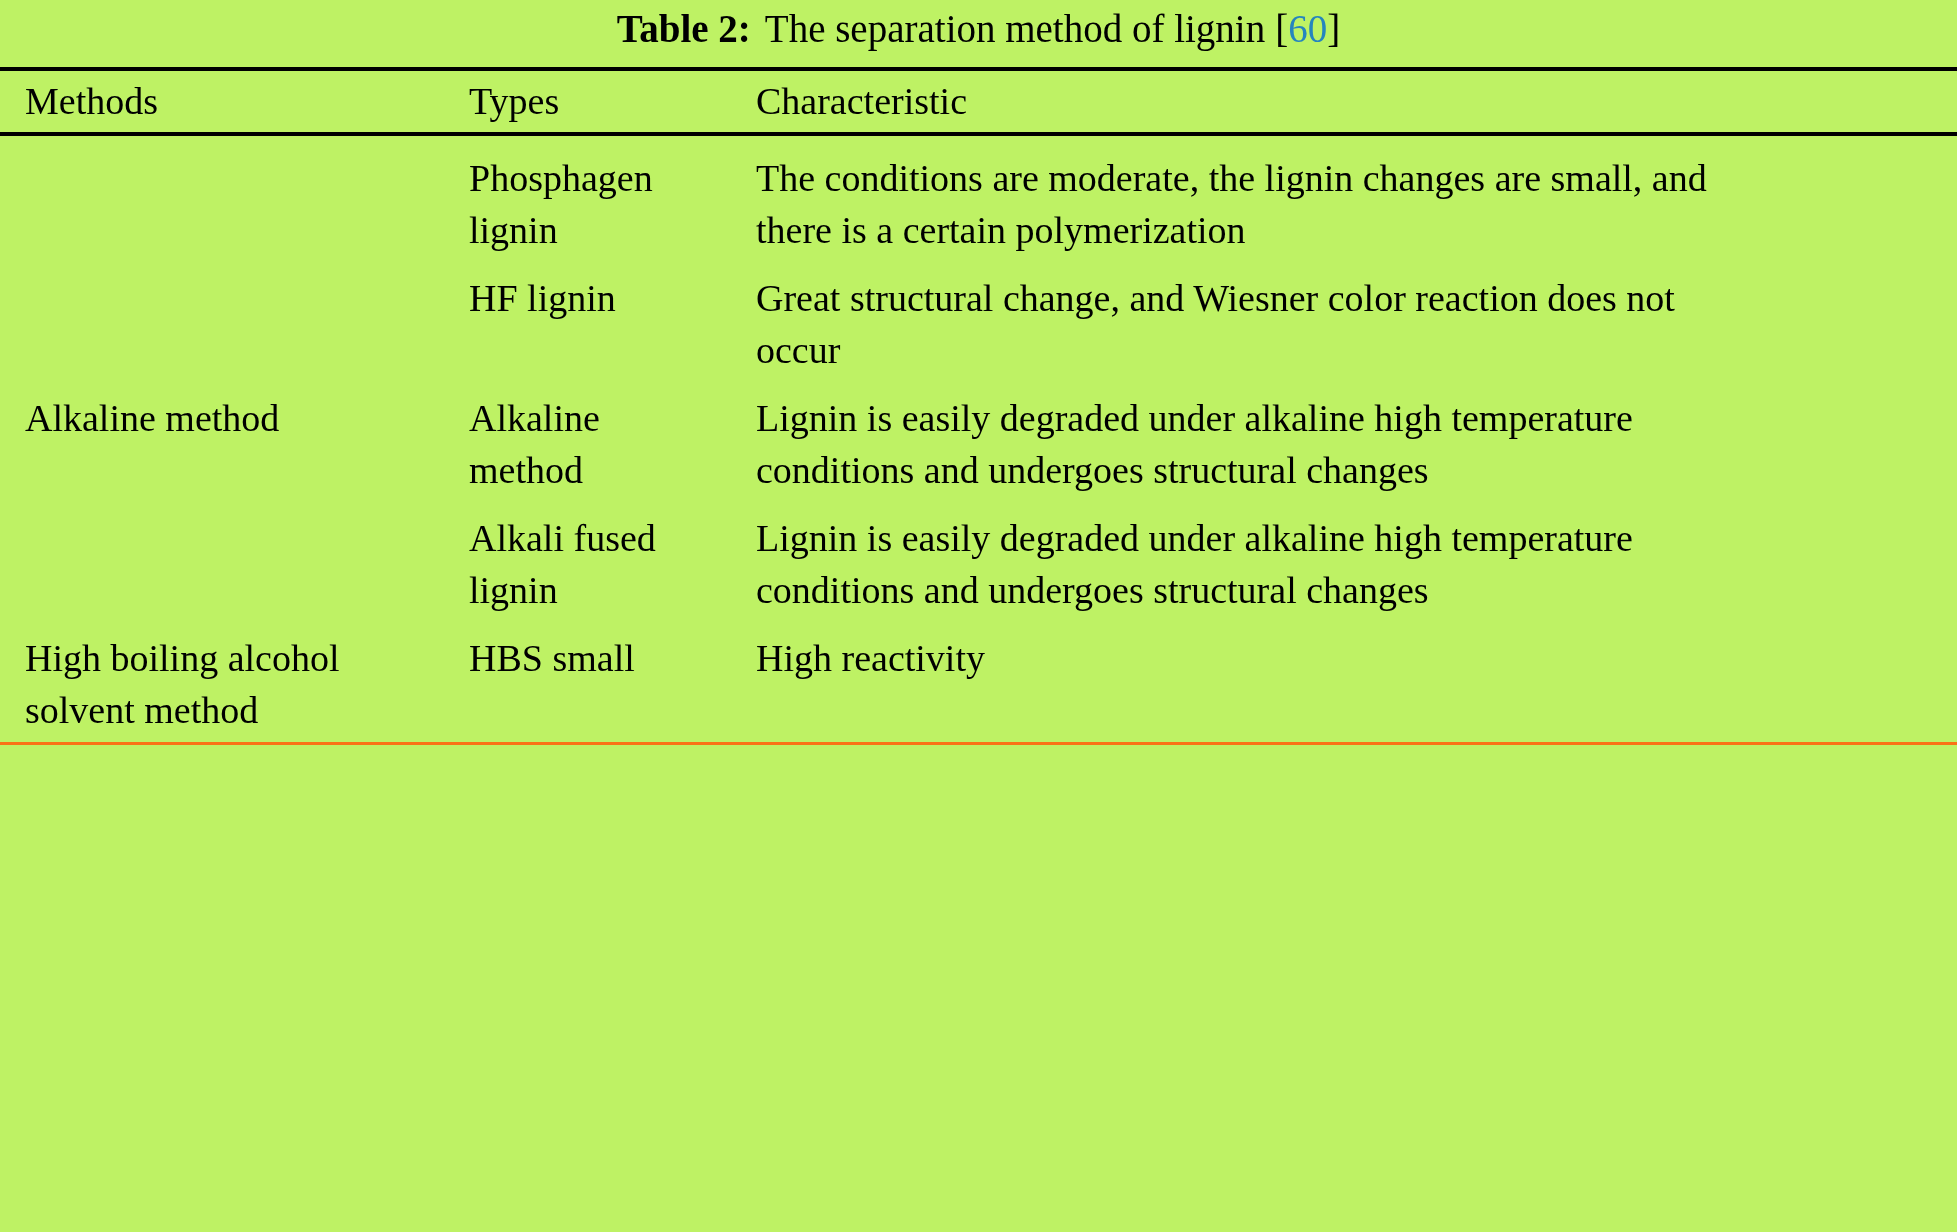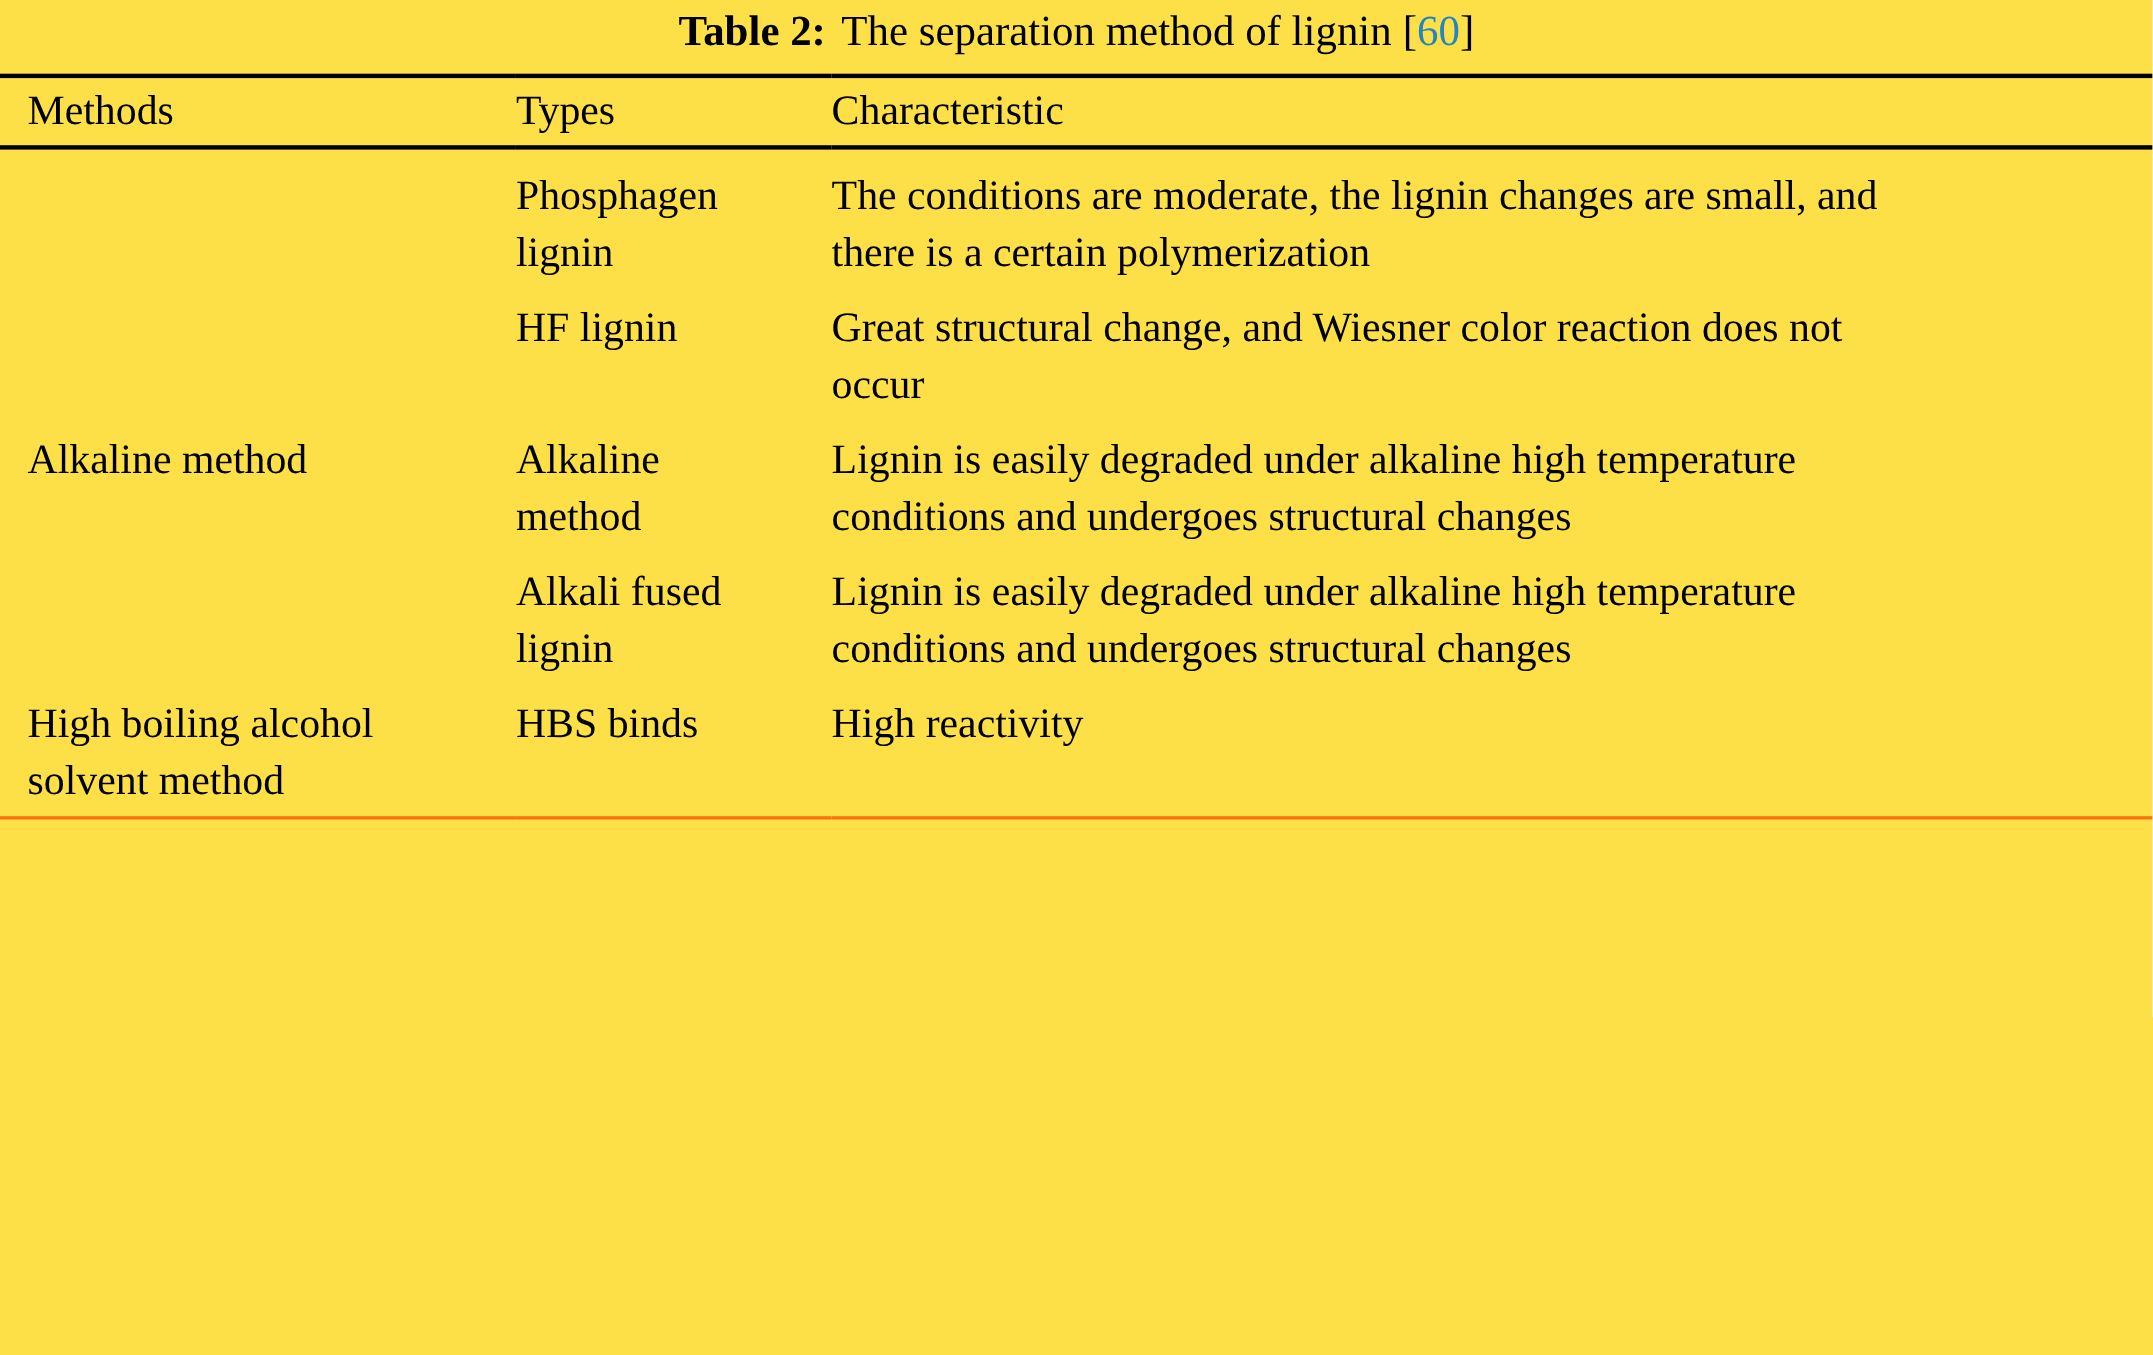--- a/index.html
+++ b/index.html
@@ -6,21 +6,21 @@
     margin: 0;
     padding: 0;
     background: #ffffff;
     color: #000000;
     font-family: "Liberation Serif", "DejaVu Serif", serif;
   }
   .page {
     position: relative;
     width: 1957px;
     height: 1232px;
-    background: #fde047;
+    background: #bef264;
     overflow: hidden;
   }
   .caption {
     height: 63px;
     padding-top: 4px;
     text-align: center;
     font-size: 39px;
     line-height: 50px;
     white-space: nowrap;
   }
@@ -112,19 +112,19 @@
       <tr>
         <td class="first"></td>
         <td>Alkali fused
 lignin</td>
         <td class="char">Lignin is easily degraded under alkaline high temperature
 conditions and undergoes structural changes</td>
       </tr>
       <tr class="last">
         <td class="first">High boiling alcohol
 solvent method</td>
-        <td>HBS binds</td>
+        <td>HBS small</td>
         <td class="char">High reactivity</td>
       </tr>
     </tbody>
   </table>
 
 </div>
 
 </body></html>

